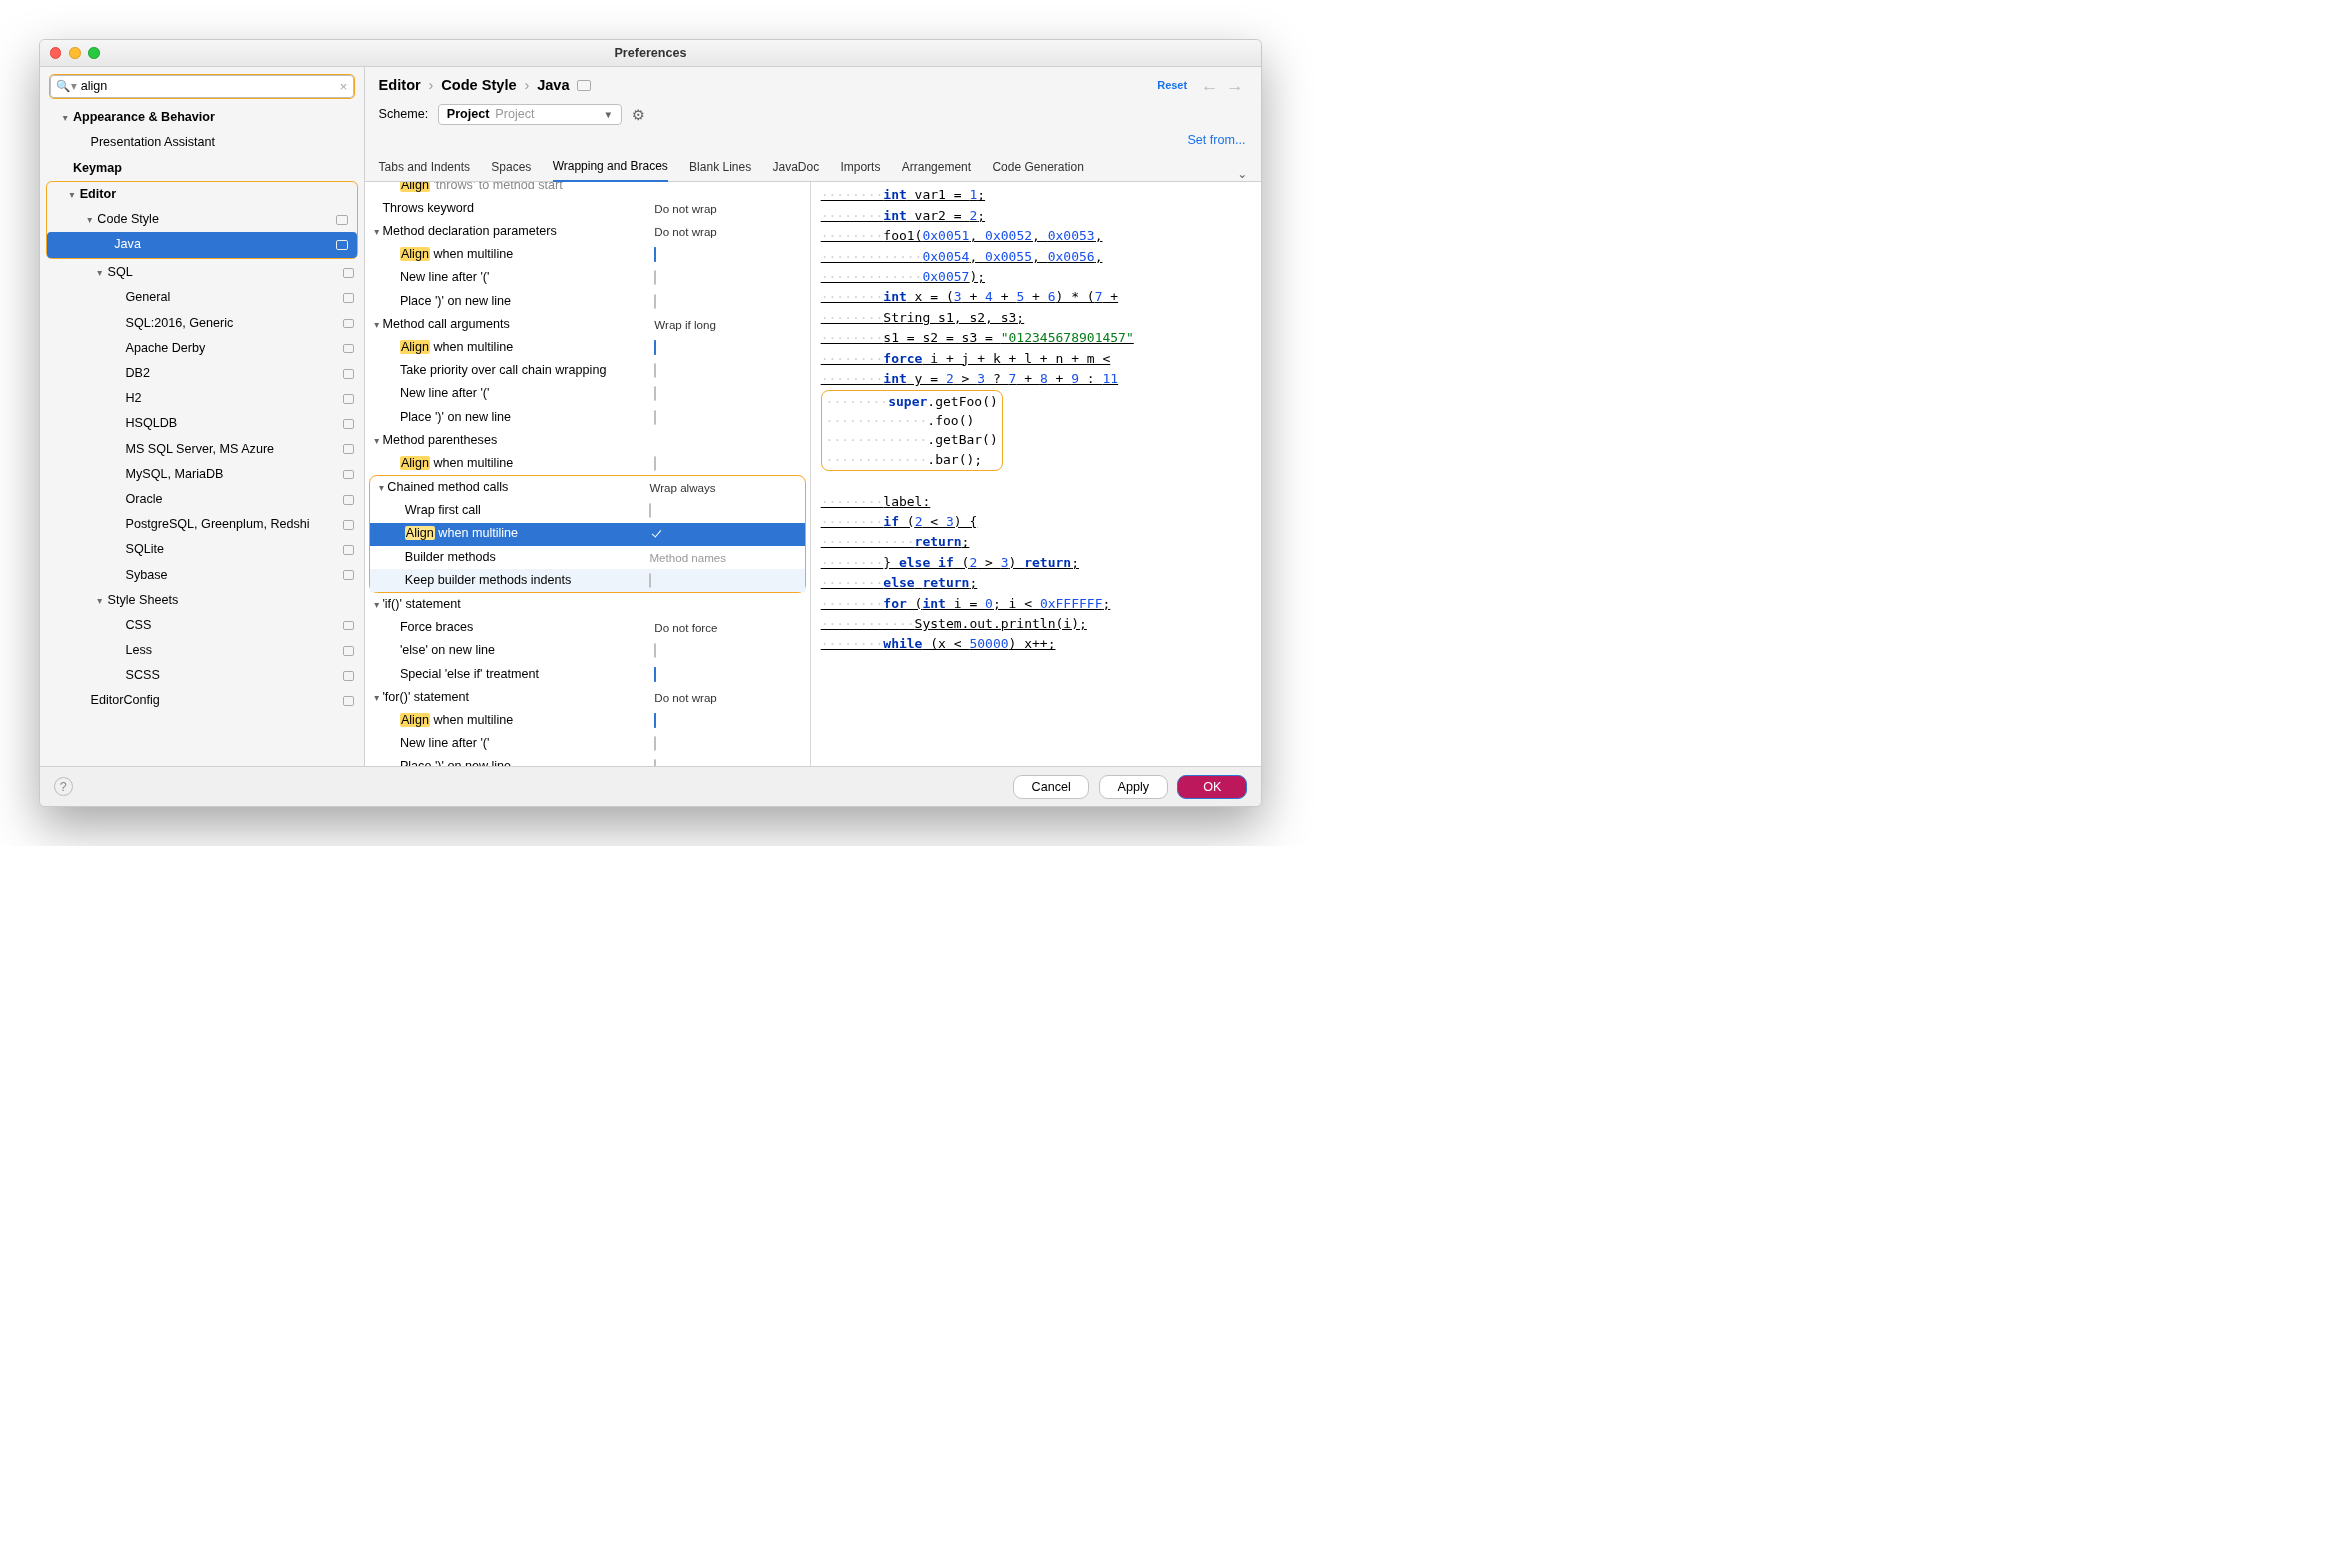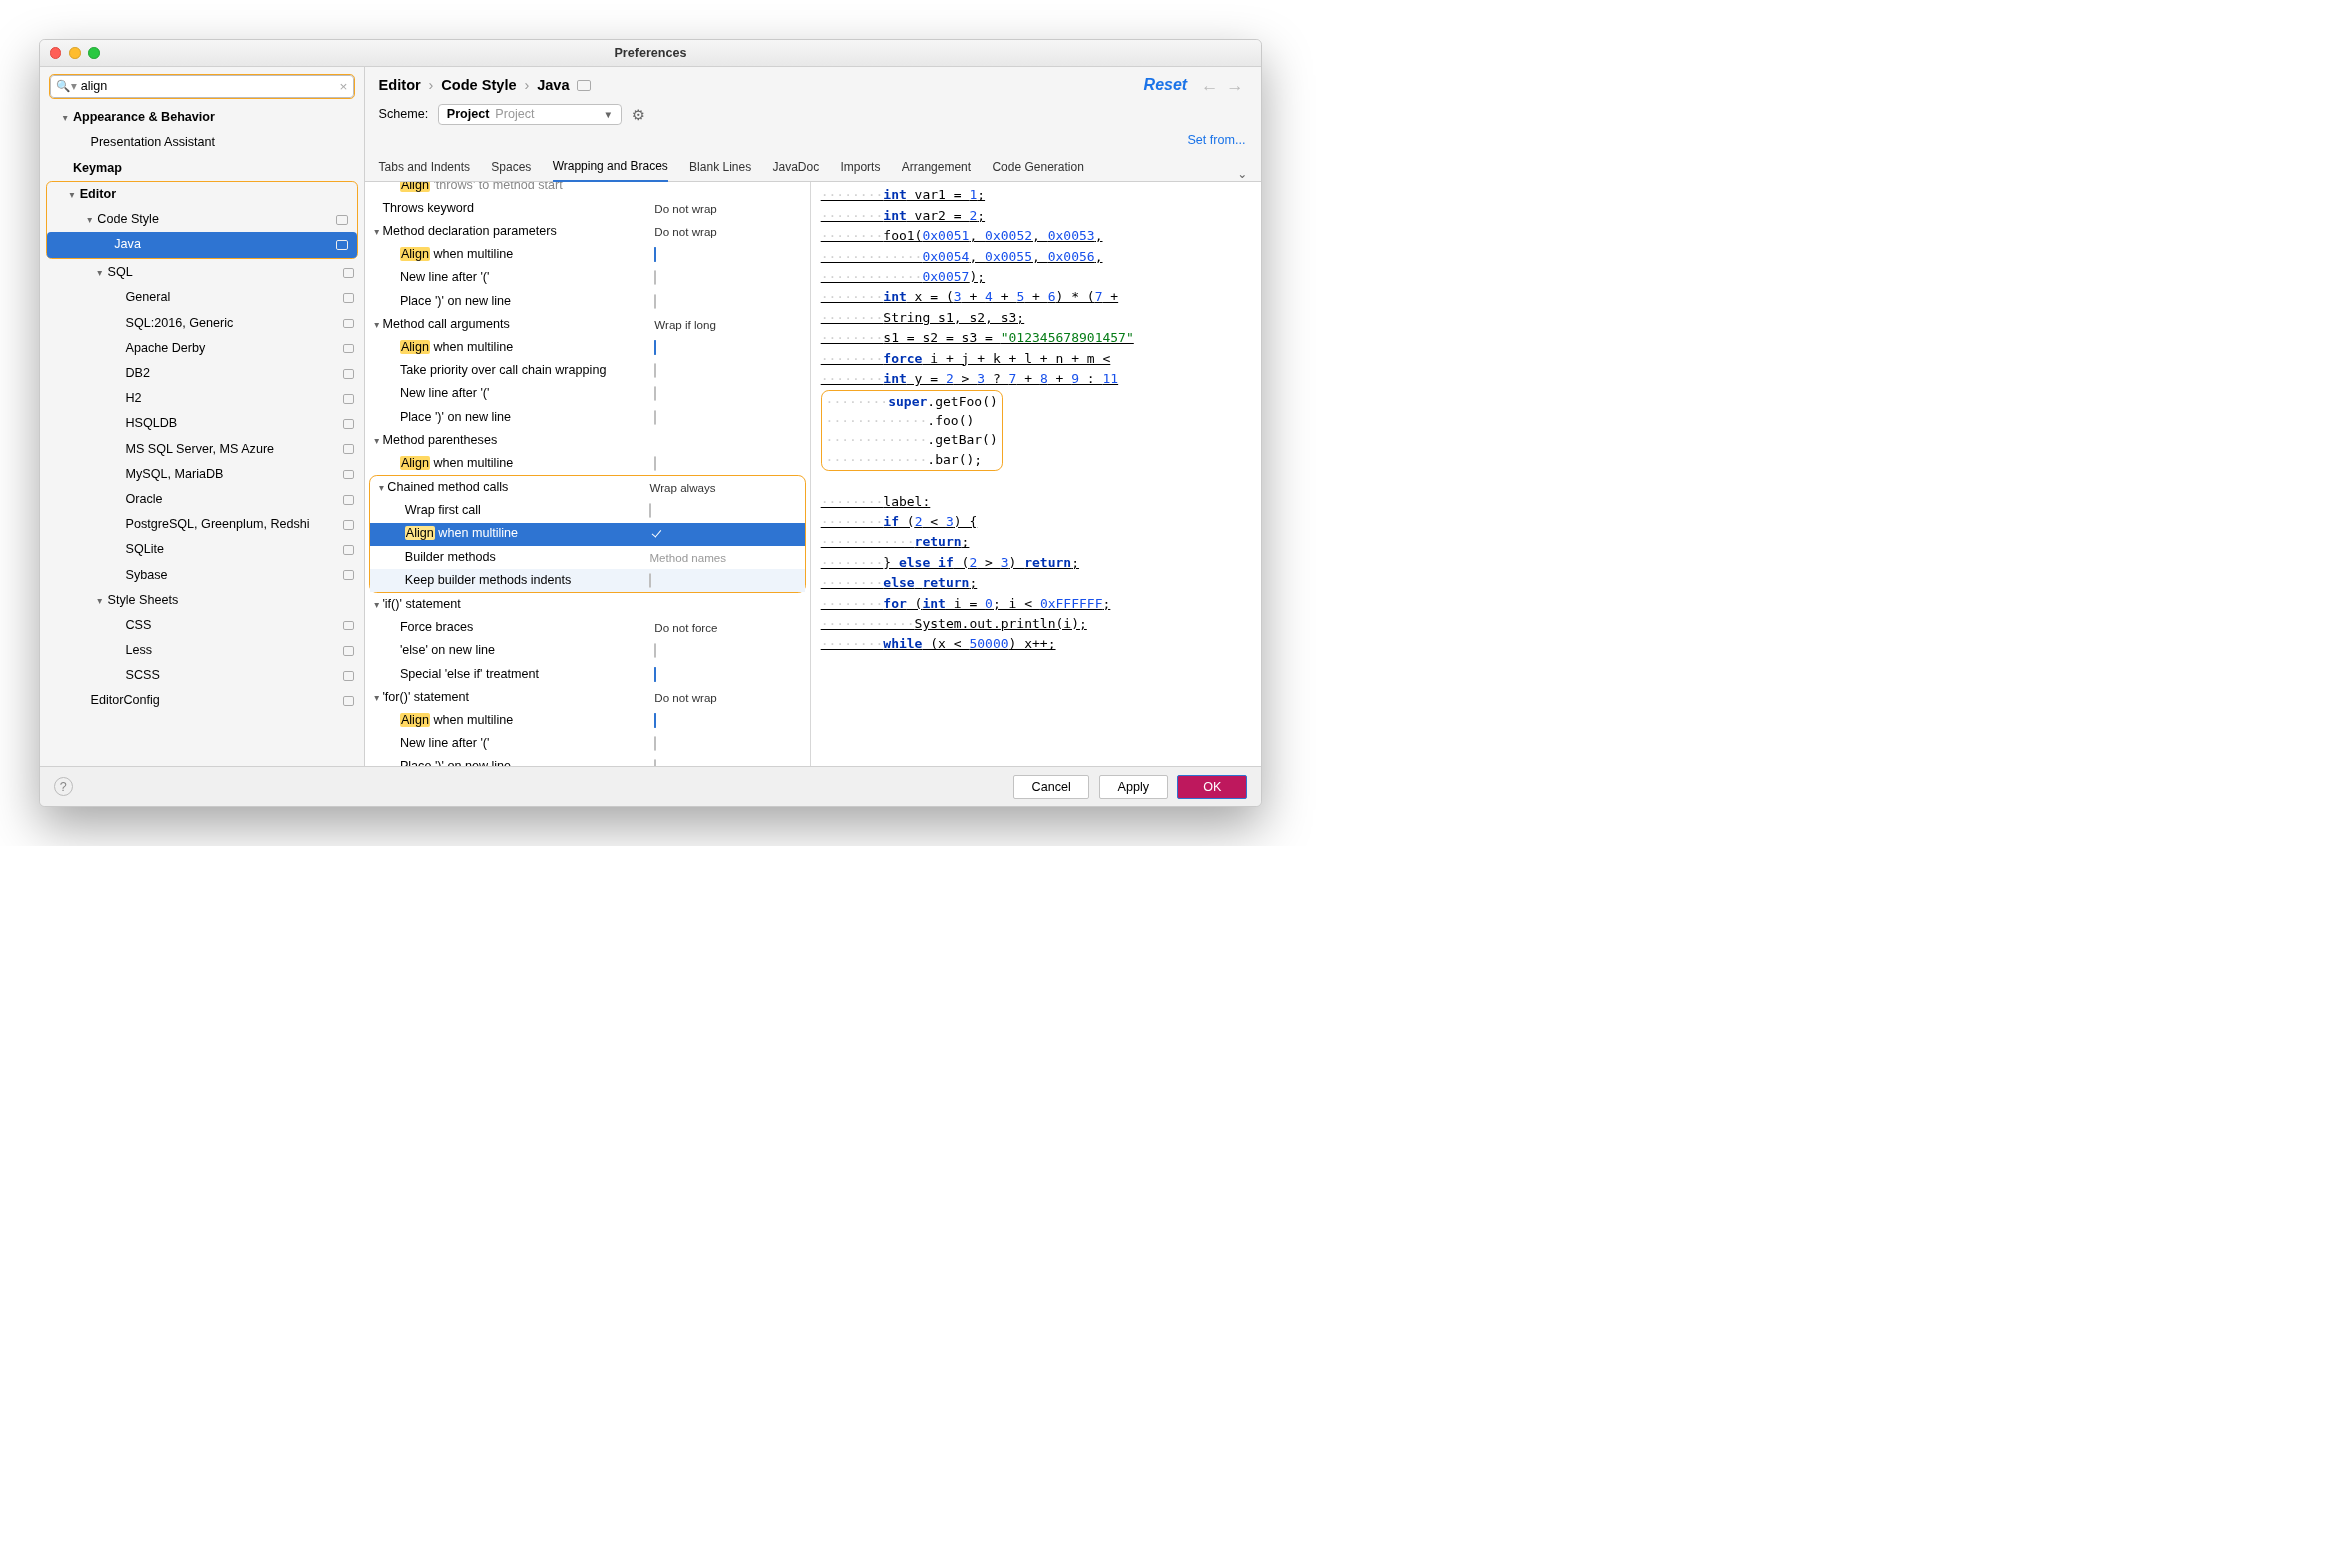--- a/index.html
+++ b/index.html
@@ -77,21 +77,21 @@
 
   
   .main { flex:1; display:flex; flex-direction:column; background:#f5f5f5; }
   .header {
     display:flex; align-items:center; padding:7.8px 13.6px 3.9px 13.6px;
   }
   .crumbs { display:flex; align-items:center; gap:7.8px; font-size:14.6px; font-weight:700; }
   .crumbs .sep { color:#999; font-weight:400; }
   .crumb-badge { width:13.6px; height:11.6px; border:1px solid #aaa; border-radius:1.9px; display:inline-block; }
   .header .spacer { flex:1; }
-  .reset { color:#1a73e8; font-weight:600; font-size:16px; margin-right:9.7px;font-style:italic; }
+  .reset { color:#1a73e8; font-weight:600; font-size:11px; margin-right:9.7px; }
   .navarrow { color:#bbb; font-size:17.5px; margin:0 3.9px; }
   .schemebar { display:flex; align-items:center; gap:9.7px; padding:3.9px 13.6px 7.8px 13.6px; }
   .schemebar label { font-size:12.6px; }
   .scheme-select {
     display:flex; align-items:center; gap:5.8px;
     background:#fff; border:1px solid #c0c0c0; border-radius:3.9px;
     padding:2.9px 7.8px; min-width:184px;
   }
   .scheme-select .sch2 { color:#999; }
   .scheme-select .dd { margin-left:auto; color:#666; font-size:9.7px; }
@@ -143,21 +143,21 @@
     background:#f0f0f0;
     padding:7.8px 13.6px;
     display:flex; align-items:center; gap:9.7px;
   }
   .footer .help {
     width:19.4px; height:19.4px; border:1px solid #bbb; border-radius:50%;
     display:flex; align-items:center; justify-content:center; color:#888; font-size:12.6px;
   }
   .footer .spacer { flex:1; }
   .btn {
-    padding:3.9px 17.5px; border:1px solid #c2c2c2; border-radius:2px; background:#fff; font-size:12.6px;
+    padding:3.9px 17.5px; border:1px solid #c2c2c2; border-radius:9px; background:#fff; font-size:12.6px;
   }
   .btn.primary { background:#be185d; color:#fff; border-color:#2e74d2; padding:3.9px 25px; font-weight:500;}
 
   
   .ind1 { padding-left: 19.4px !important; }
   .ind2 { padding-left: 37px !important; }
   .ind3 { padding-left: 54px !important; }
   .ind4 { padding-left: 72px !important; }
   .opt-i1 .txt { padding-left: 0px; }
   .opt-i2 .txt { padding-left: 17.5px; }

